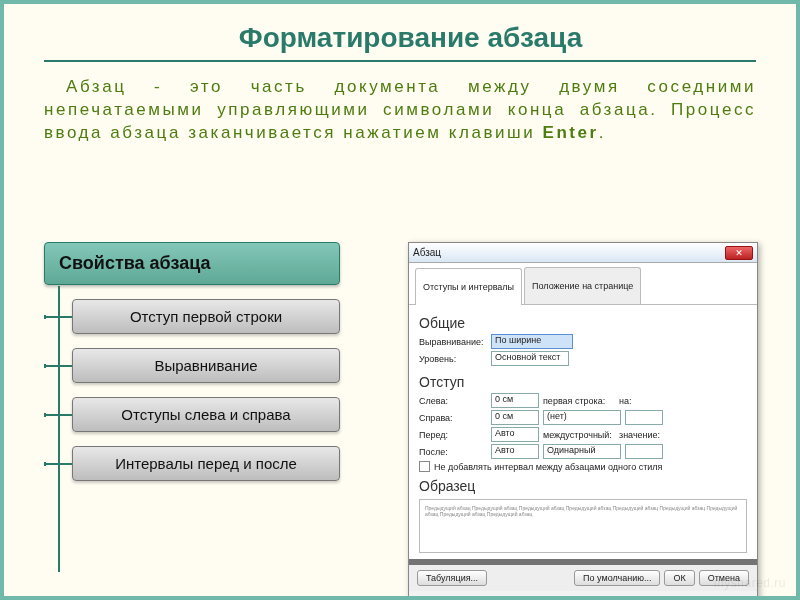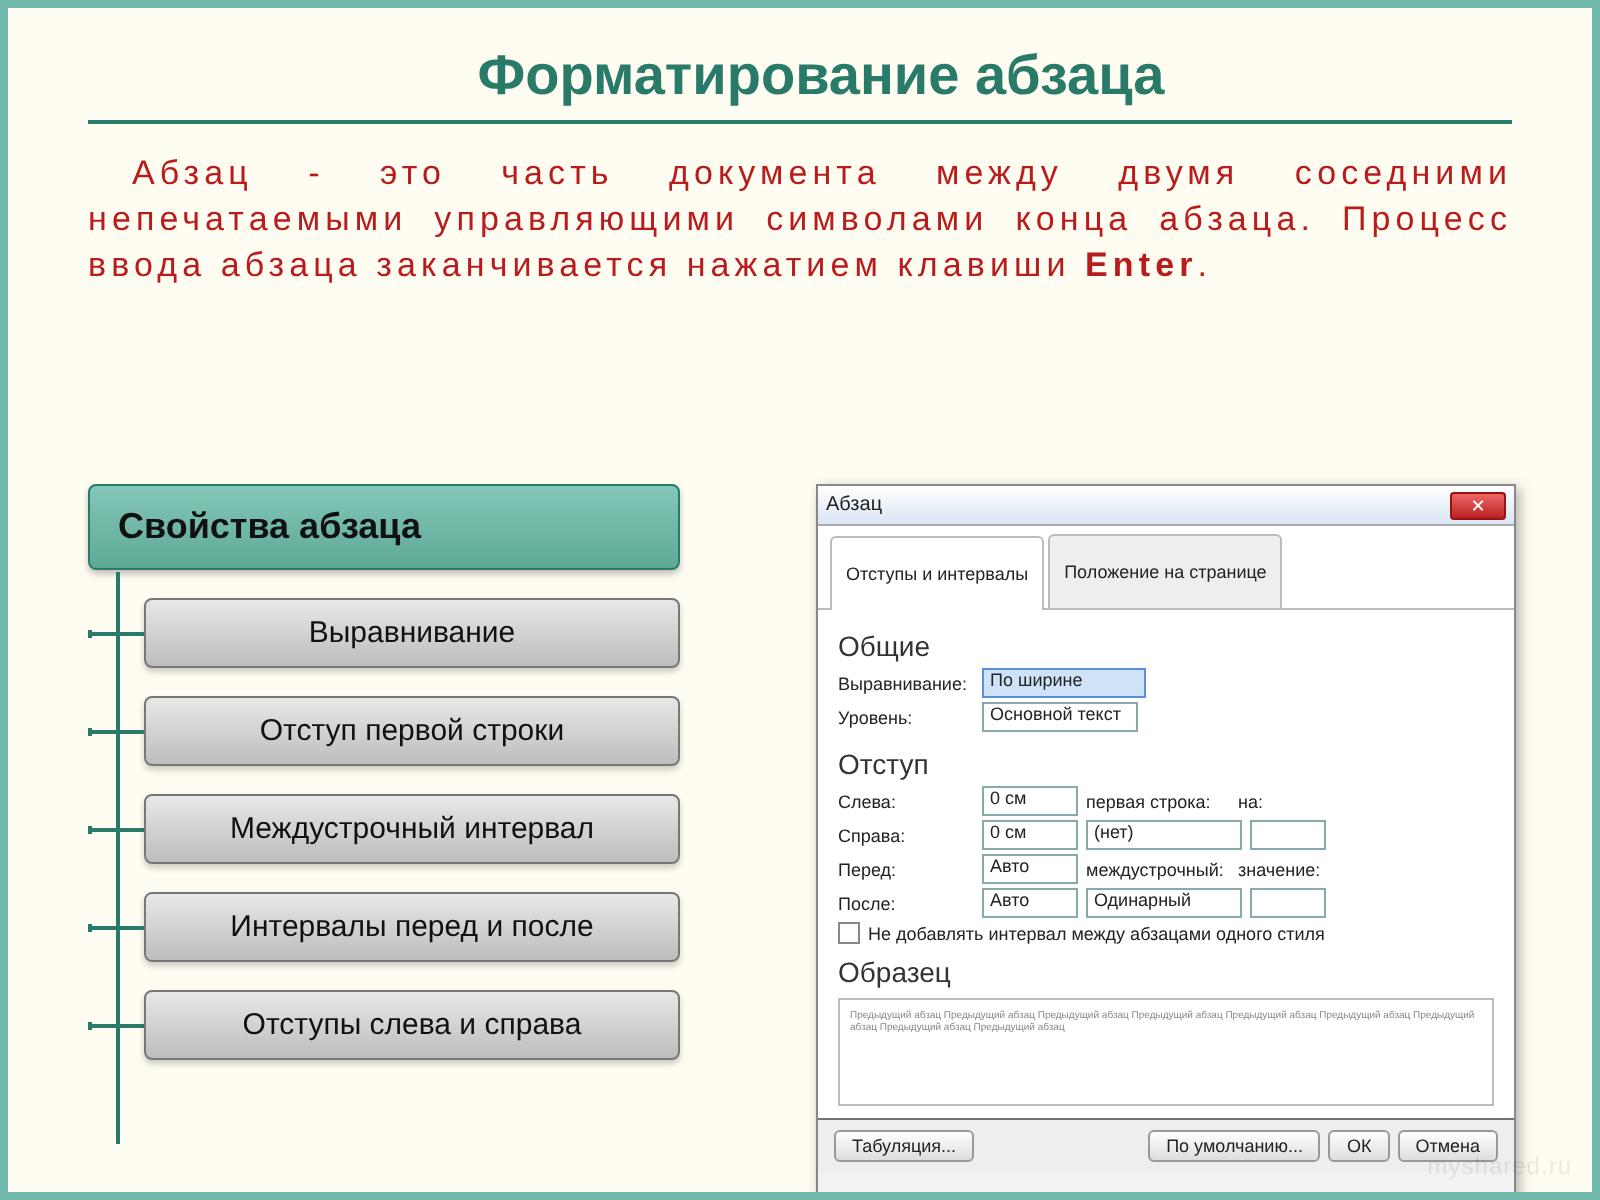--- a/index.html
+++ b/index.html
@@ -18,21 +18,21 @@
     font-weight: bold;
     padding: 18px 0 6px;
     margin-left: 21px;
   }
   .title-underline {
     height: 2px;
     background: #2a7a6a;
     margin: 0 40px 14px;
   }
   .desc {
-    color: #b91c1c;
+    color: #4d7c0f;
     font-size: 17px;
     line-height: 1.35;
     padding: 0 40px;
     text-align: justify;
   }
   .desc .indent { display: inline-block; width: 22px; }
   .desc b { font-weight: bold; }
 
   .panel {
     position: absolute;
@@ -138,21 +138,21 @@
   .drop { width: 78px; }
   .chk { width: 11px; height: 11px; border: 1px solid #888; background:#fff; display:inline-block; }
   .preview {
     margin-top: 5px; height: 54px;
     border: 1px solid #bbb; background: #fff;
     padding: 5px; font-size: 5px; color: #888; line-height: 1.2;
     overflow: hidden;
   }
   .dlg-foot {
     display: flex; gap: 4px; justify-content: center;
-    padding: 5px 8px; border-top: 1px solid #737373;
+    padding: 5px 8px; border-top: 6px solid #737373;
     background: #eee;
   }
   .dbtn {
     border: 1px solid #999; border-radius: 3px;
     background: linear-gradient(#fff,#ddd);
     padding: 2px 8px; font-size: 9px;
   }
   .dbtn.left { margin-right: auto; }
   .watermark {
     position: absolute; right: 10px; bottom: 6px;
@@ -170,37 +170,33 @@
 
 <p class="desc spacer">
   <span class="indent"></span><span>Абзац - это часть документа между двумя соседними непечатаемыми управляющими символами конца абзаца. Процесс ввода абзаца заканчивается нажатием клавиши </span><b>Enter</b><span>.</span>
 </p>
 
 <div class="panel">
   <div class="vline"></div>
   <div class="panel-head">Свойства абзаца</div>
   <div class="prop-row">
       <div class="connector"></div>
+      <div class="prop-box">Отступ первой строки</div>
+    </div>
+  <div class="prop-row">
+      <div class="connector"></div>
       <div class="prop-box">Выравнивание</div>
     </div>
   <div class="prop-row">
       <div class="connector"></div>
-      <div class="prop-box">Отступ первой строки</div>
-    </div>
-  <div class="prop-row">
-      <div class="connector"></div>
-      <div class="prop-box">Междустрочный интервал</div>
+      <div class="prop-box">Отступы слева и справа</div>
     </div>
   <div class="prop-row">
       <div class="connector"></div>
       <div class="prop-box">Интервалы перед и после</div>
-    </div>
-  <div class="prop-row">
-      <div class="connector"></div>
-      <div class="prop-box">Отступы слева и справа</div>
     </div>
 </div>
 
 <div class="dialog">
   <div class="dlg-tbar">
     <span class="ttl">Абзац</span>
     <span class="close-x">✕</span>
   </div>
   <div class="tabs">
     <div class="tab active">Отступы и интервалы</div>

